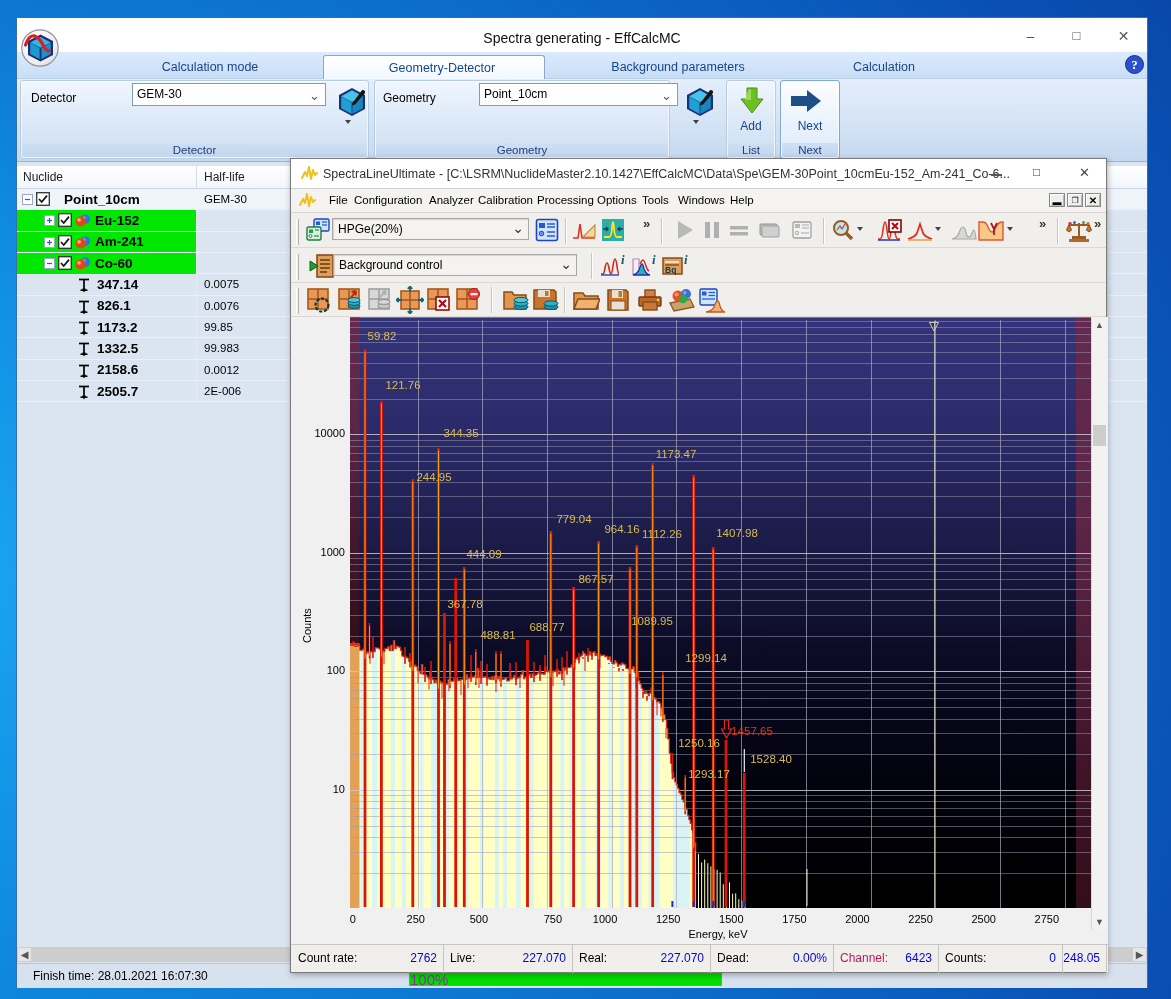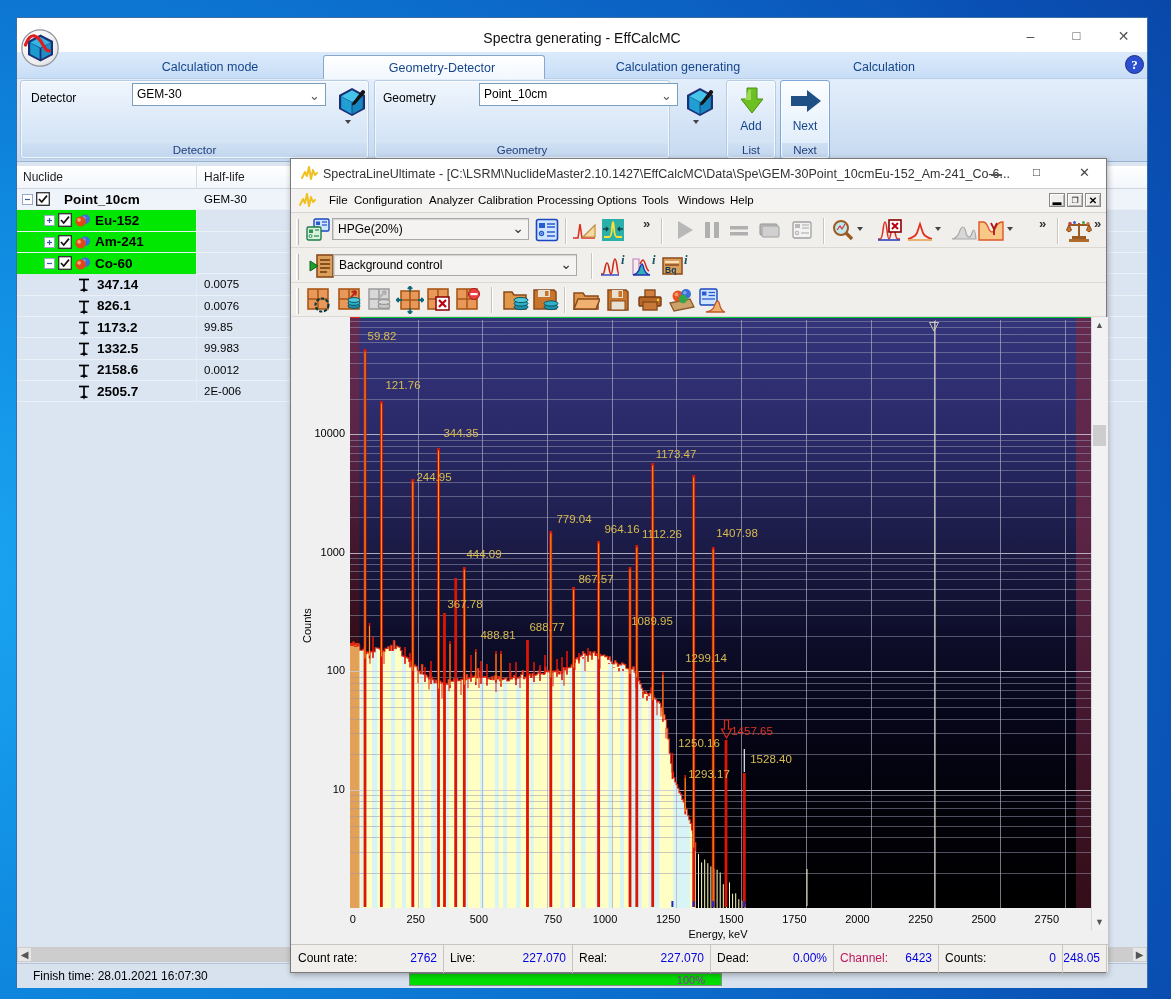--- a/index.html
+++ b/index.html
@@ -42,21 +42,21 @@
 <div class="mainwin">
   <div class="titlebar">
     <div class="titletext">Spectra generating - EffCalcMC</div>
     <div class="winbtn" style="left:991px">–</div>
     <div class="winbtn" style="left:1037px;font-size:13px">□</div>
     <div class="winbtn" style="left:1084px">✕</div>
   </div>
   <div class="tabstrip">
     <div class="tab" style="left:103px;width:180px">Calculation mode</div>
     <div class="tab tabactive" style="left:306px;width:222px">Geometry-Detector</div>
-    <div class="tab" style="left:550px;width:222px">Calculation generating</div>
+    <div class="tab" style="left:550px;width:222px">Background parameters</div>
     <div class="tab" style="left:812px;width:110px">Calculation</div>
     <div style="position:absolute;right:3px;top:3px"><svg width="19" height="19" viewBox="0 0 19 19">
 <circle cx="9.5" cy="9.5" r="9" fill="#2b4fd0"></circle>
 <circle cx="9.5" cy="9.5" r="9" fill="none" stroke="#1a2f80" stroke-width="1"></circle>
 <text x="9.5" y="14" font-family="Liberation Serif, serif" font-size="13" font-weight="bold" fill="#fff" text-anchor="middle">?</text>
 </svg></div>
   </div>
   <div style="position:absolute;left:4px;top:11px;z-index:5"><svg width="38" height="38" viewBox="0 0 38 38">
 <defs>
           <radialGradient id="lg1" cx="0.35" cy="0.3" r="0.9">
@@ -100,21 +100,21 @@
       <div class="rglabel">Geometry</div>
     </div>
     <div class="rgroup" style="left:709px;width:50px">
       <svg width="30" height="30" viewBox="0 0 30 30" style="position:absolute;left:10px;top:5px">
         <path d="M 10 2 L 20 2 L 20 13 L 26 13 L 15 27 L 4 13 L 10 13 Z" fill="#6cc022" stroke="#4a9010"></path>
         <path d="M 11.5 3.5 L 14 3.5 L 14 14 L 8 14 Z" fill="#a8e060" opacity="0.8"></path>
       </svg>
       <div style="position:absolute;left:0;right:0;top:38px;text-align:center;font-size:12px;color:#15458b">Add</div>
       <div class="rglabel">List</div>
     </div>
-    <div class="rgroup" style="left:763px;width:50px;background:linear-gradient(#fdfefe,#e8f2fc 60%,#dcebfa);border-color:#7da7d8">
+    <div class="rgroup" style="left:763px;width:60px;background:linear-gradient(#fdfefe,#e8f2fc 60%,#dcebfa);border-color:#7da7d8">
       <svg width="34" height="26" viewBox="0 0 34 26" style="position:absolute;left:8px;top:7px">
         <path d="M 2 8 L 18 8 L 18 2 L 32 13 L 18 24 L 18 18 L 2 18 Z" fill="#1e5085"></path>
       </svg>
       <div style="position:absolute;left:0;right:0;top:38px;text-align:center;font-size:12px;color:#15458b">Next</div>
       <div class="rglabel">Next</div>
     </div>
   </div>
   <div class="treehdr">
     <span style="position:absolute;left:6px;top:4px">Nuclide</span>
     <span style="position:absolute;left:187px;top:4px">Half-life</span>
@@ -251,21 +251,21 @@
 <span class="thalf" style="left:187px">2E-006</span>
       </div>
   </div>
   <div class="hscroll">
     <div style="position:absolute;left:1px;top:1px;width:13px;height:13px;background:#e6e6e6;color:#555;font-size:10px;text-align:center;line-height:13px">◀</div>
     <div style="position:absolute;right:1px;top:1px;width:13px;height:13px;background:#e6e6e6;color:#555;font-size:10px;text-align:center;line-height:13px">▶</div>
   </div>
   <div class="mstatus">
     <span style="position:absolute;left:16px;top:5px">Finish time: 28.01.2021 16:07:30</span>
     <div style="position:absolute;left:392px;top:9px;width:313px;height:13px;background:#00dd00;border:1px solid #8a8a8a">
-      <div style="position:absolute;left:0;right:16px;top:0;text-align:right;font-size:11px;color:#9030a0;line-height:12px">100%</div>
+      <div style="position:absolute;left:0;right:8px;top:0;text-align:left;font-size:15px;color:#9030a0;line-height:12px">100%</div>
     </div>
   </div>
 </div>
 
 <div class="slwin">
   <div class="sltitle">
     <span style="position:absolute;left:10px;top:7px"><svg width="17" height="15" viewBox="0 0 17 15">
 <path d="M 1 12 L 4 6 L 6 10 L 8 1 L 10 13 L 12 4 L 14 9 L 16 7" fill="none" stroke="#f0c020" stroke-width="2" stroke-linejoin="round" stroke-linecap="round"></path>
 </svg></span>
     <span style="position:absolute;left:32px;top:8px;font-size:12.5px;color:#333">SpectraLineUltimate - [C:\LSRM\NuclideMaster2.10.1427\EffCalcMC\Data\Spe\GEM-30Point_10cmEu-152_Am-241_Co-6...</span>

